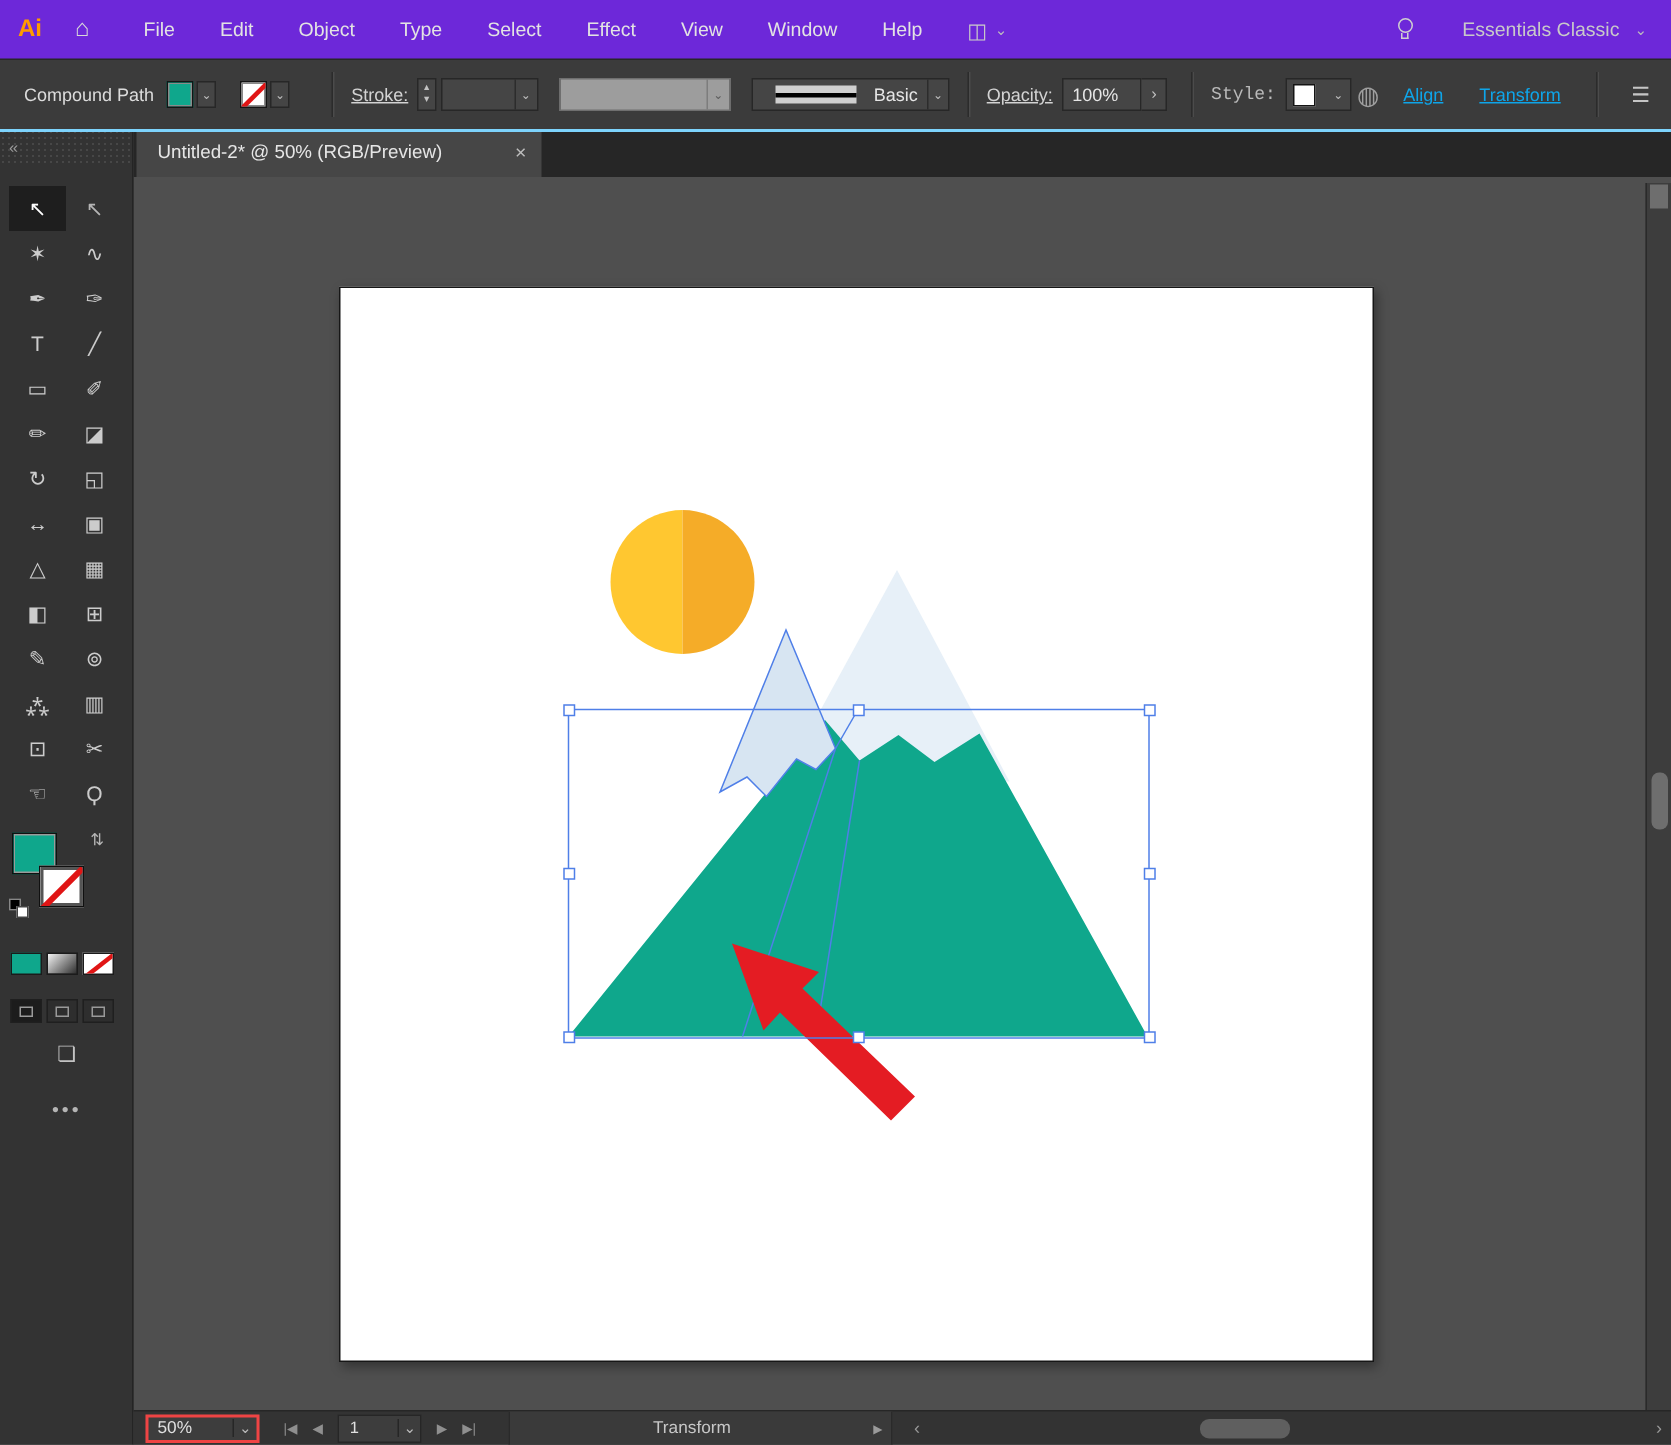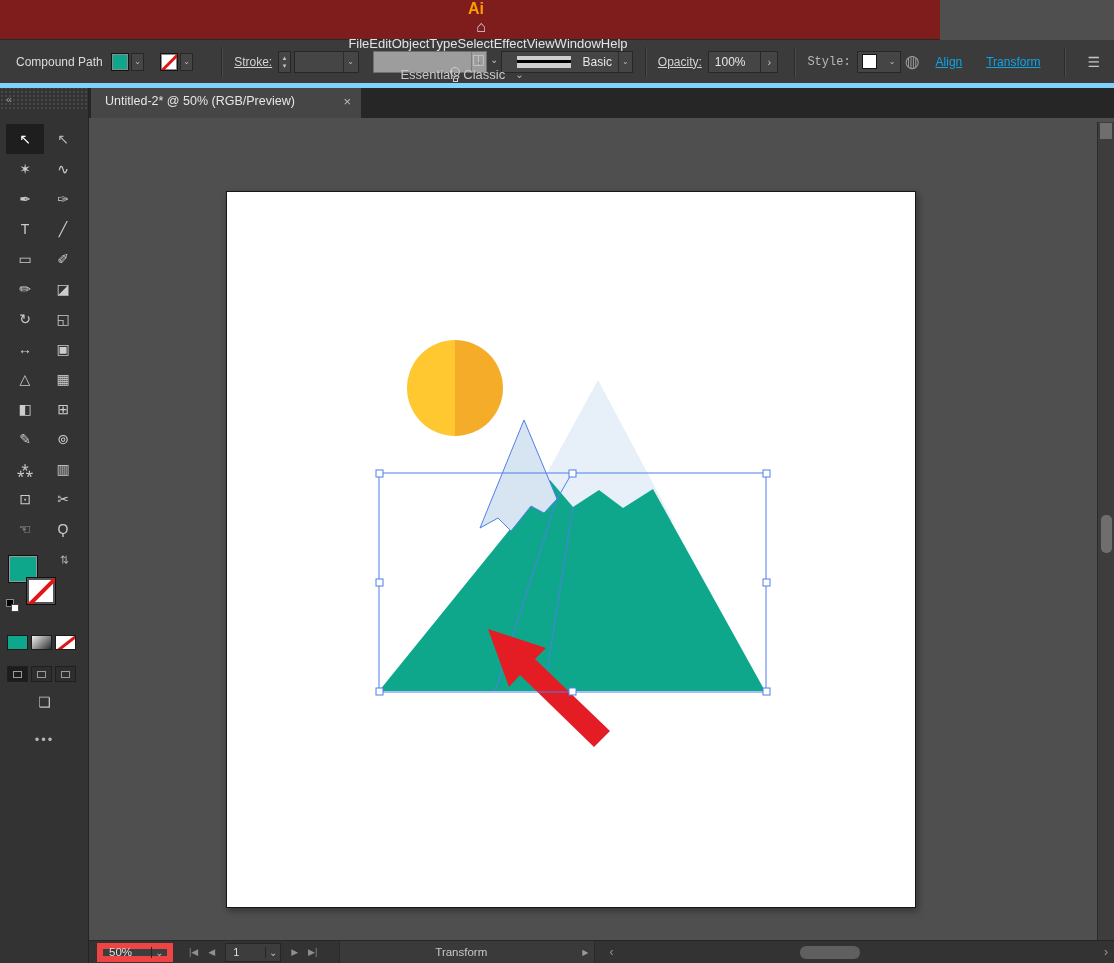--- a/index.html
+++ b/index.html
@@ -3,38 +3,38 @@
 <meta charset="utf-8">
 <style>
   * { box-sizing: border-box; margin:0; padding:0; }
   html,body { width:1114px; height:963px; }
   body {
     position:relative; overflow:hidden;
     background:#4f4f4f; color:#d6d6d6;
     font-family:"Liberation Sans", sans-serif; font-size:12px;
   }
   
-  .menubar { position:absolute; left:0; top:0; width:940px; height:40px;
-    background:#7f1d1d; border-bottom:1px solid #272727;
-    display:flex; align-items:center; z-index:6;flex-direction:column; }
+  .menubar { position:absolute; left:0; top:0; width:1114px; height:40px;
+    background:#6d28d9; border-bottom:1px solid #272727;
+    display:flex; align-items:center; z-index:6; }
   .logo { margin-left:12px; color:#ff9a00; font-weight:bold; font-size:16px; }
   .home-ico { margin-left:22px; color:#d9d9d9; font-size:16px; cursor:default; }
-  .menu-items { display:flex; margin-left:36px; font-size:13px; color:#e3e3e3;justify-content:center; }
+  .menu-items { display:flex; margin-left:36px; gap:30px; font-size:13px; color:#e3e3e3;justify-content:center; }
   .menu-items span { cursor:default; }
   .arrange { margin-left:30px; display:flex; align-items:center; gap:5px; color:#c9c9c9; }
   .arrange .ico { font-size:14px; }
   .chev { font-size:10px; color:#bdbdbd; }
   .mb-spacer { flex:1; }
   .bulb { width:16px; height:16px; position:relative; margin-right:30px; }
   .bulb .b-head { position:absolute; left:3px; top:0; width:10px; height:10px; border:1.5px solid #cfcfcf; border-radius:50%; }
   .bulb .b-base { position:absolute; left:5.5px; top:10.5px; width:5px; height:4px; border-left:1.5px solid #cfcfcf; border-right:1.5px solid #cfcfcf; border-bottom:1.5px solid #cfcfcf; }
   .workspace { display:flex; align-items:center; gap:10px; margin-right:16px; color:#c9c9c9; font-size:13px; }
   
   .controlbar { position:absolute; left:0; top:40px; width:1114px; height:48px;
-    background:#3b3b3b; border-bottom:5px solid #7dd3fc;
+    background:#3b3b3b; border-bottom:2px solid #7dd3fc;
     display:flex; align-items:center; z-index:5; color:#cfcfcf; }
   .sel-type { margin-left:16px; width:100px; color:#dcdcdc; }
   .swatch { width:18px; height:18px; border:1px solid #141414; box-shadow: inset 0 0 0 1px #8a8a8a; }
   .swatch.none { background:#fff; position:relative; overflow:hidden; }
   .swatch.none::after { content:""; position:absolute; left:-4px; right:-4px; top:50%; height:3px;
     background:#e01515; transform:rotate(-45deg); }
   .mini-chev { width:13px; height:18px; border:1px solid #272727; background:#454545;
     display:flex; align-items:center; justify-content:center; margin-left:2px; }
   .mini-chev .chev { font-size:8px; }
   .sw-combo { display:flex; align-items:center; margin-right:16px; }
@@ -113,21 +113,21 @@
     border:1px solid #161616; box-shadow:2px 3px 7px rgba(0,0,0,0.35); }
   .artboard svg { position:absolute; left:0; top:0; }
   
   .vscroll { position:absolute; right:0; top:122px; width:17px; bottom:23px; background:#3d3d3d; border-left:1px solid #2a2a2a; }
   .vcap { position:absolute; left:2px; right:2px; top:1px; height:16px; background:#6e6e6e; }
   .vthumb { position:absolute; left:3px; width:11px; top:393px; height:38px; background:#6e6e6e; border-radius:5px; }
   
   .statusbar { position:absolute; left:89px; right:0; bottom:0; height:23px; background:#333333;
     border-top:1px solid #262626; display:flex; align-items:center; color:#bdbdbd; font-size:11.5px; z-index:5; }
   .zoom-combo { display:flex; align-items:center; width:76px; height:19px; margin-left:8px;
-    border:6px solid #ef4444; background:#3d3d3d; }
+    border:2px solid #ef4444; background:#3d3d3d; }
   .zoom-combo .val { flex:1; padding-left:6px; color:#e0e0e0; }
   .zoom-combo .chevbox { width:16px; border-left:1px solid #262626; text-align:center; }
   .nav { display:flex; align-items:center; gap:10px; margin-left:16px; color:#8f8f8f; font-size:9px; }
   .ab-combo { display:flex; align-items:center; width:56px; height:19px; border:1px solid #262626; background:#3d3d3d; }
   .ab-combo .val { flex:1; padding-left:7px; color:#e0e0e0; font-size:11px; }
   .ab-combo .chevbox { width:15px; border-left:1px solid #262626; text-align:center; }
   .status-box { margin-left:22px; width:256px; height:23px; display:flex; align-items:center;
     background:#3a3a3a; border-left:1px solid #2a2a2a; border-right:1px solid #2a2a2a; }
   .status-box .txt { flex:1; text-align:center; color:#c7c7c7; }
   .flyout { font-size:8px; color:#9a9a9a; margin-right:6px; }

